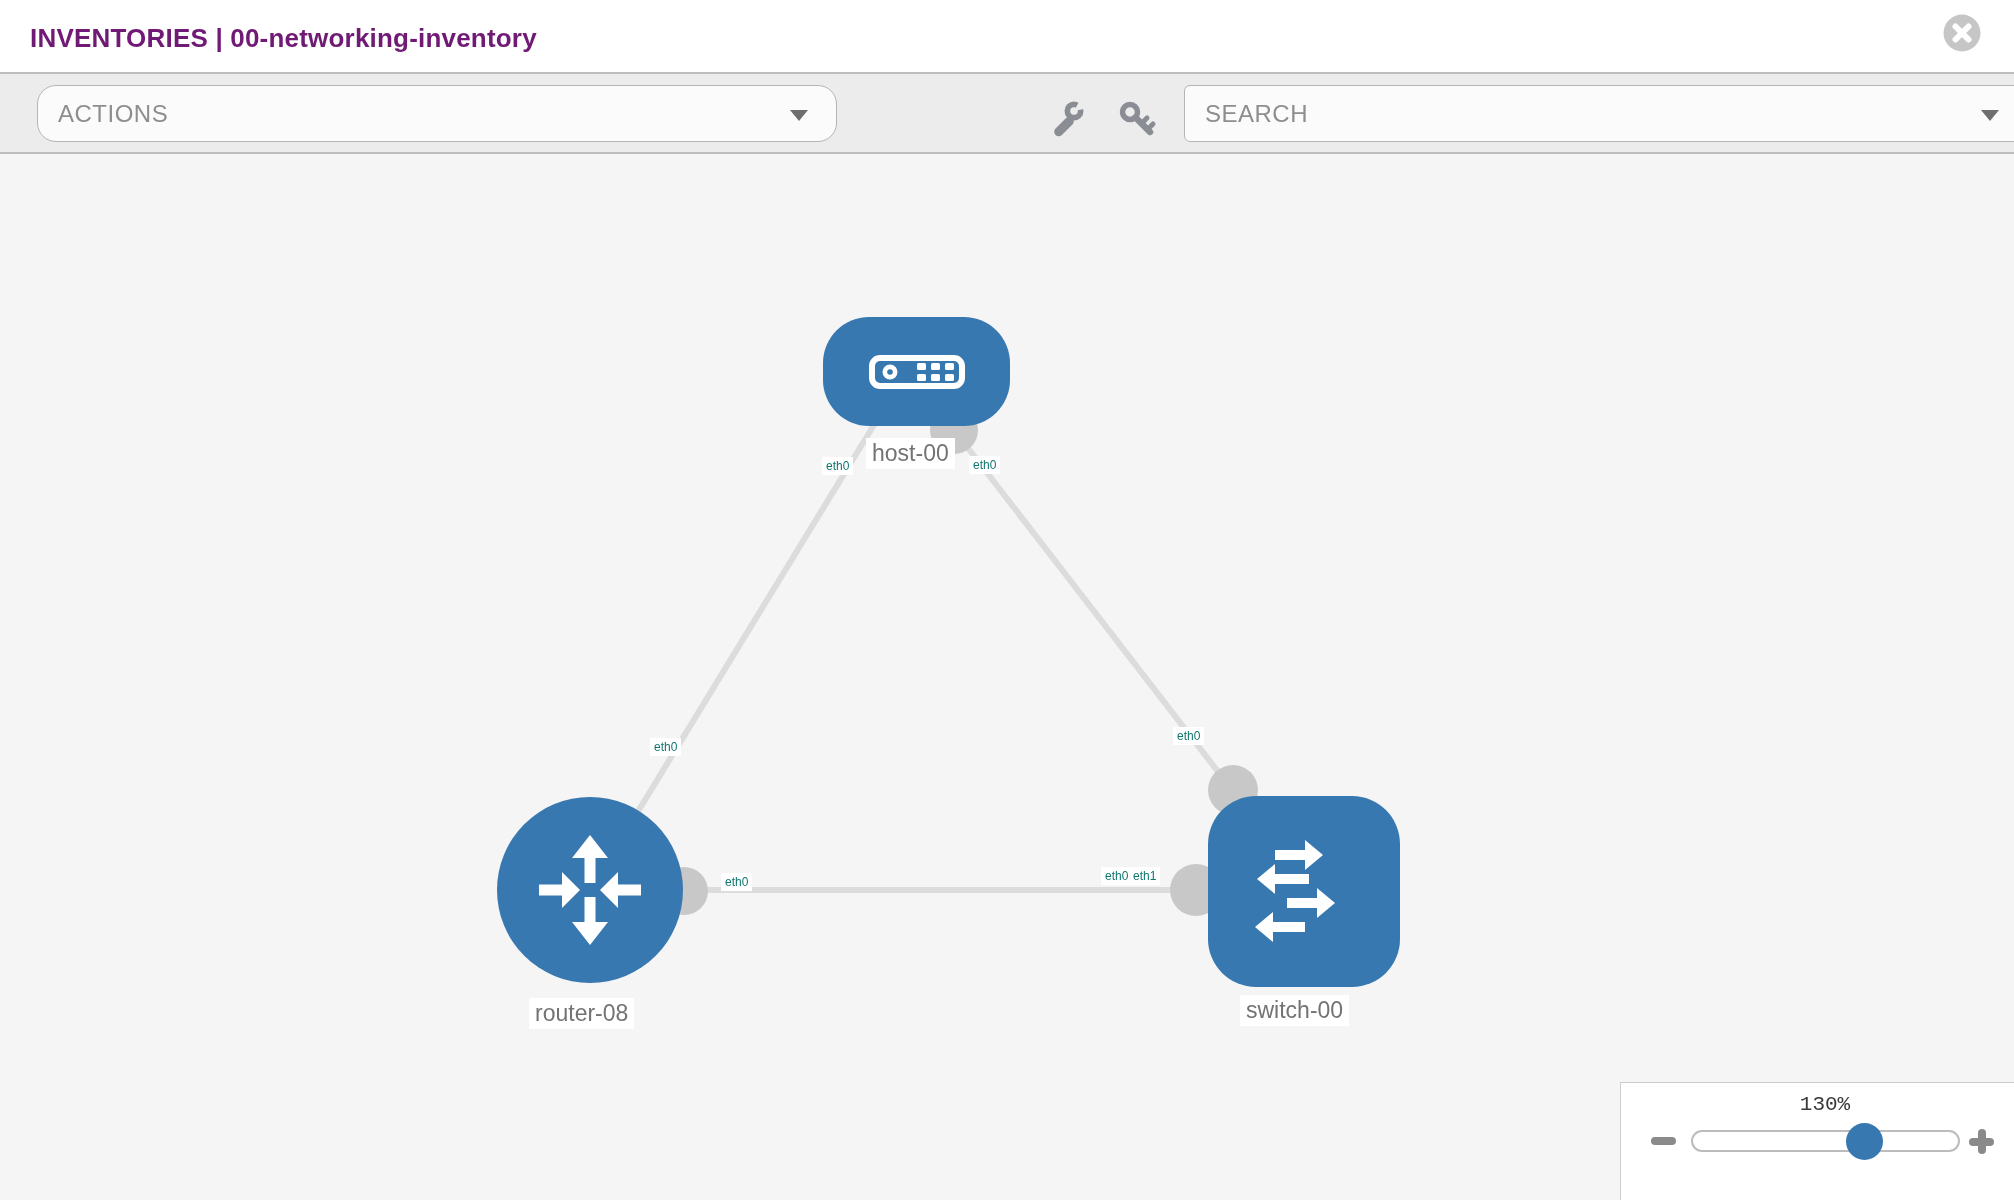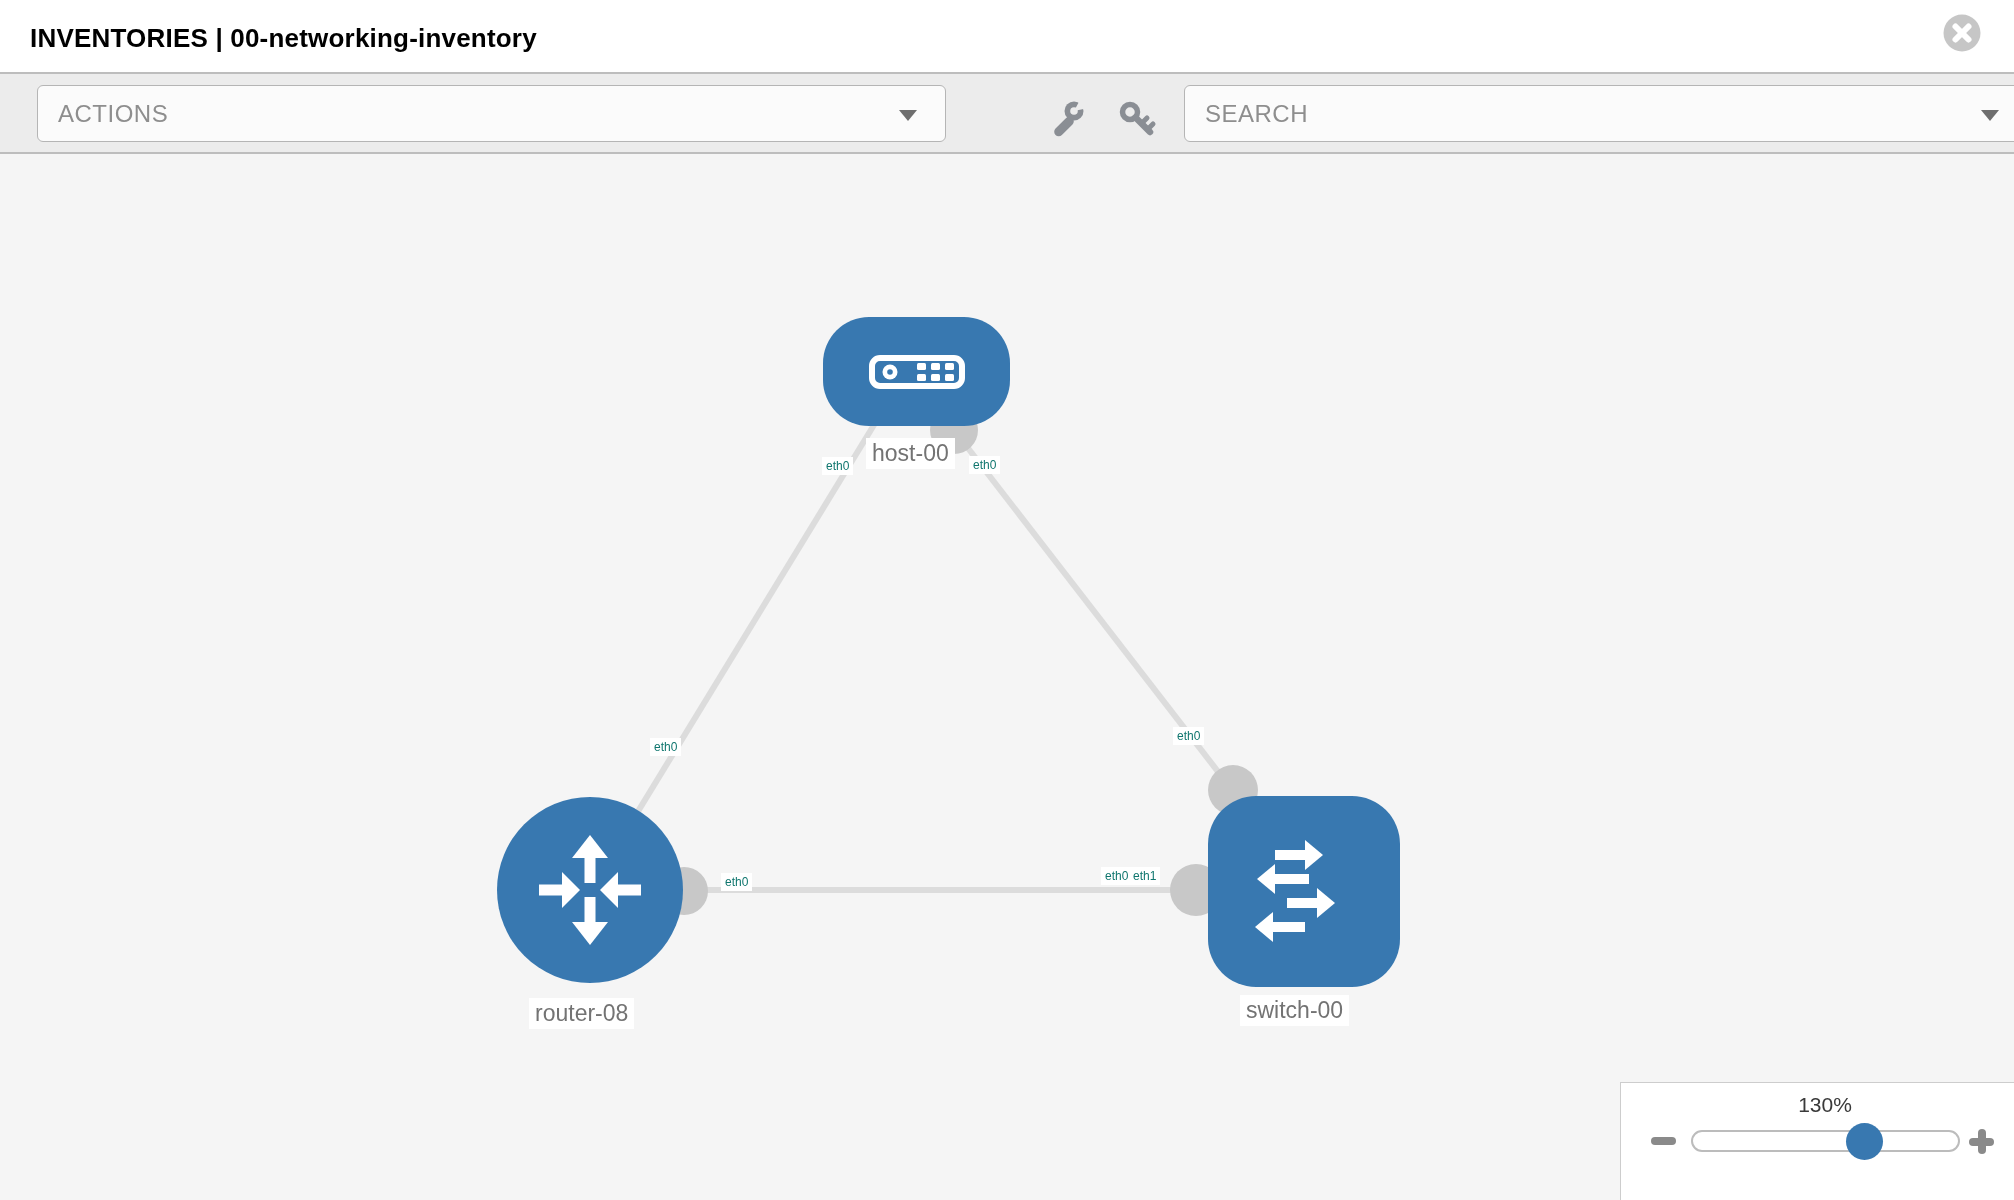--- a/index.html
+++ b/index.html
@@ -2,29 +2,29 @@
 <html><head>
 <meta charset="utf-8">
 <style>
   html,body{margin:0;padding:0;background:#fff;}
   .app{position:relative;width:2014px;height:1200px;overflow:hidden;
        font-family:"Liberation Sans",sans-serif;background:#f5f5f5;}
 
   
   .header{position:absolute;left:0;top:0;width:2014px;height:72px;background:#fff;}
   .header-title{position:absolute;left:30px;top:0;height:92px;line-height:76px;
-    font-size:26px;font-weight:bold;color:#000000;letter-spacing:0.2px;}
+    font-size:26px;font-weight:bold;color:#701a75;letter-spacing:0.2px;}
   .close-btn{position:absolute;left:1943px;top:14px;width:38px;height:38px;cursor:pointer;}
 
   
   .toolbar{position:absolute;left:0;top:72px;width:2014px;height:82px;background:#ececec;
     border-top:2px solid #bdbdbd;border-bottom:2px solid #bdbdbd;box-sizing:border-box;}
   .combo{position:absolute;top:11px;height:57px;background:#fbfbfb;border:1px solid #b5b5b5;
     border-radius:6px;box-sizing:border-box;cursor:pointer;}
-  .combo-actions{left:37px;width:909px;}
+  .combo-actions{left:37px;width:800px;border-radius:19px;}
   .combo-search{left:1184px;width:844px;}
   .combo-label{position:absolute;left:20px;top:0;height:55px;line-height:55px;
     font-size:24px;color:#8e8e8e;letter-spacing:0.5px;}
   .caret{position:absolute;right:28px;top:24px;width:0;height:0;
     border-left:9px solid transparent;border-right:9px solid transparent;
     border-top:11px solid #6e6e6e;}
   .tool-btn{position:absolute;top:25px;width:40px;height:40px;cursor:pointer;}
   .tool-wrench{left:1047px;}
   .tool-key{left:1117px;}
 
@@ -47,21 +47,21 @@
   .if-mid-l{left:650px;top:584px;}
   .if-mid-r{left:1173px;top:573px;}
   .if-rtr-r{left:721px;top:719px;}
   .if-sw-back{left:1101px;top:713px;}
   .if-sw-front{left:1120px;top:713px;z-index:4;margin-left:9px;}
 
   
   .zoom-panel{position:absolute;left:1620px;top:1082px;width:395px;height:120px;
     background:#fff;border:1px solid #cdcdcd;box-sizing:border-box;z-index:6;}
   .zoom-level{position:absolute;left:104px;top:10px;width:200px;text-align:center;
-    font-size:21px;color:#3a3a3a;}
+    font-size:21px;color:#3a3a3a;font-family:Liberation Mono, monospace;}
   .zoom-minus{position:absolute;left:30px;top:54px;width:25px;height:8px;
     background:#8a8a8a;border-radius:4px;cursor:pointer;}
   .zoom-track{position:absolute;left:70px;top:47px;width:269px;height:22px;
     background:#fff;border:2px solid #bcbcbc;border-radius:13px;box-sizing:border-box;cursor:pointer;}
   .zoom-knob{position:absolute;left:225px;top:40px;width:37px;height:37px;
     border-radius:50%;background:#3878b0;cursor:pointer;}
   .zoom-plus{position:absolute;left:348px;top:46px;width:25px;height:25px;cursor:pointer;}
   .zoom-plus .h{position:absolute;left:0;top:9px;width:25px;height:8px;background:#8a8a8a;border-radius:4px;}
   .zoom-plus .v{position:absolute;left:8.5px;top:0;width:8px;height:25px;background:#8a8a8a;border-radius:4px;}
 </style>

